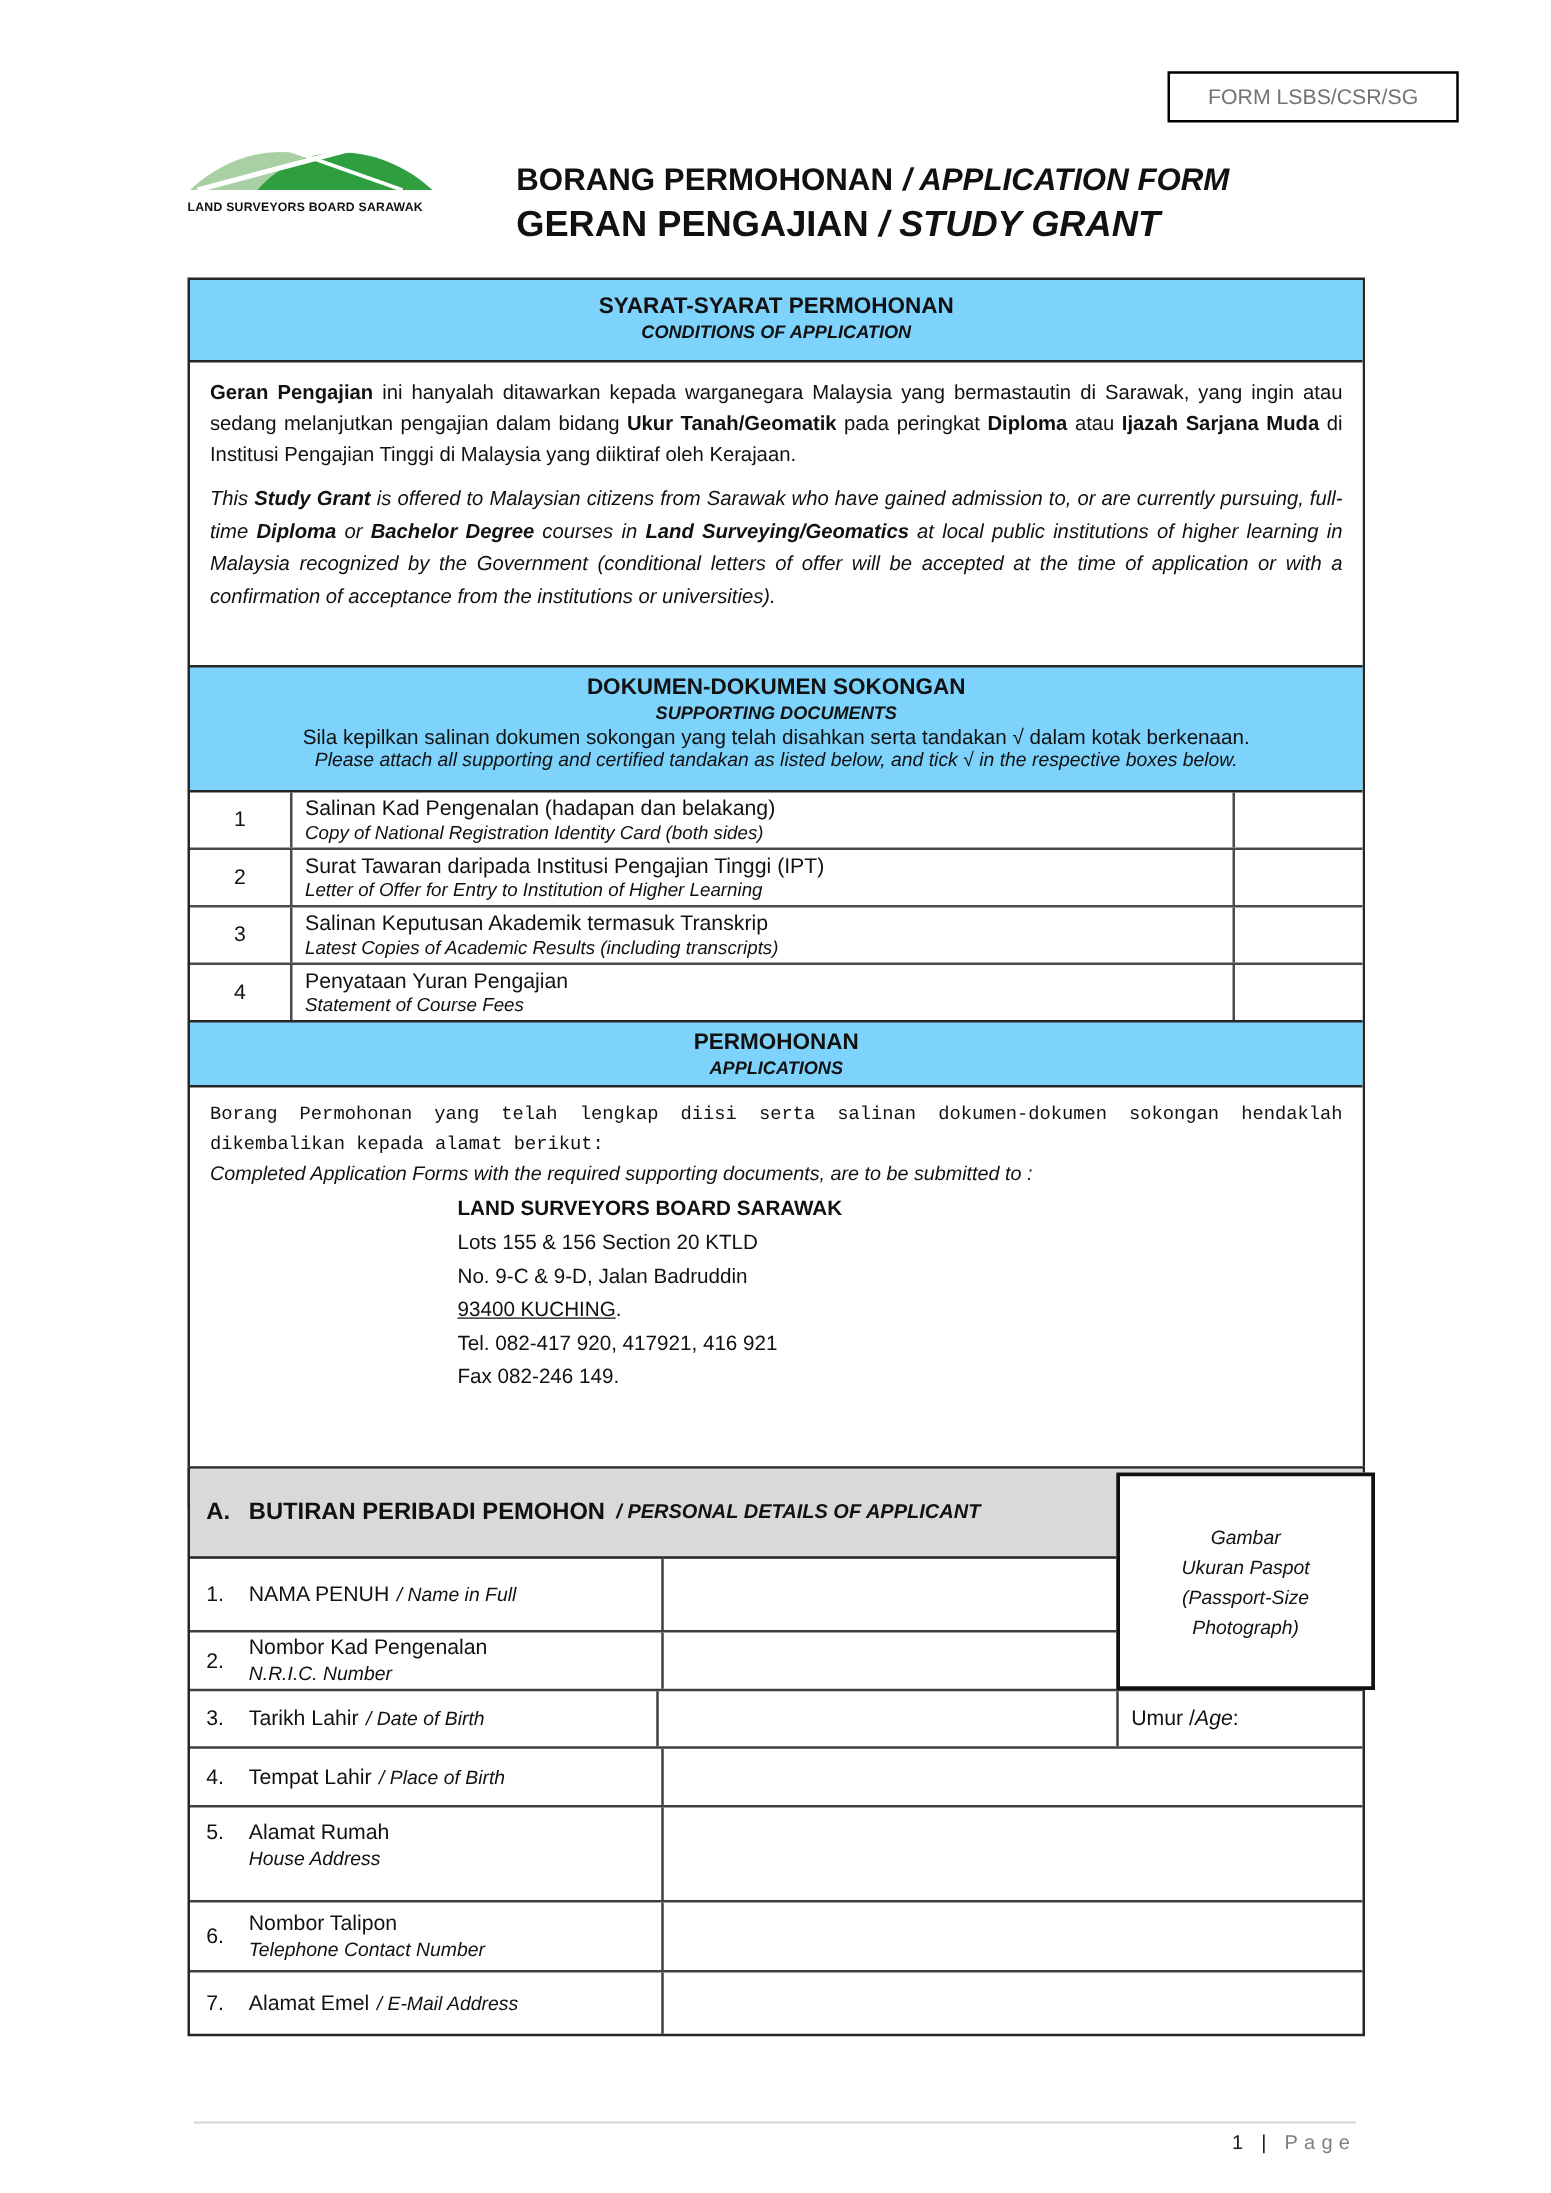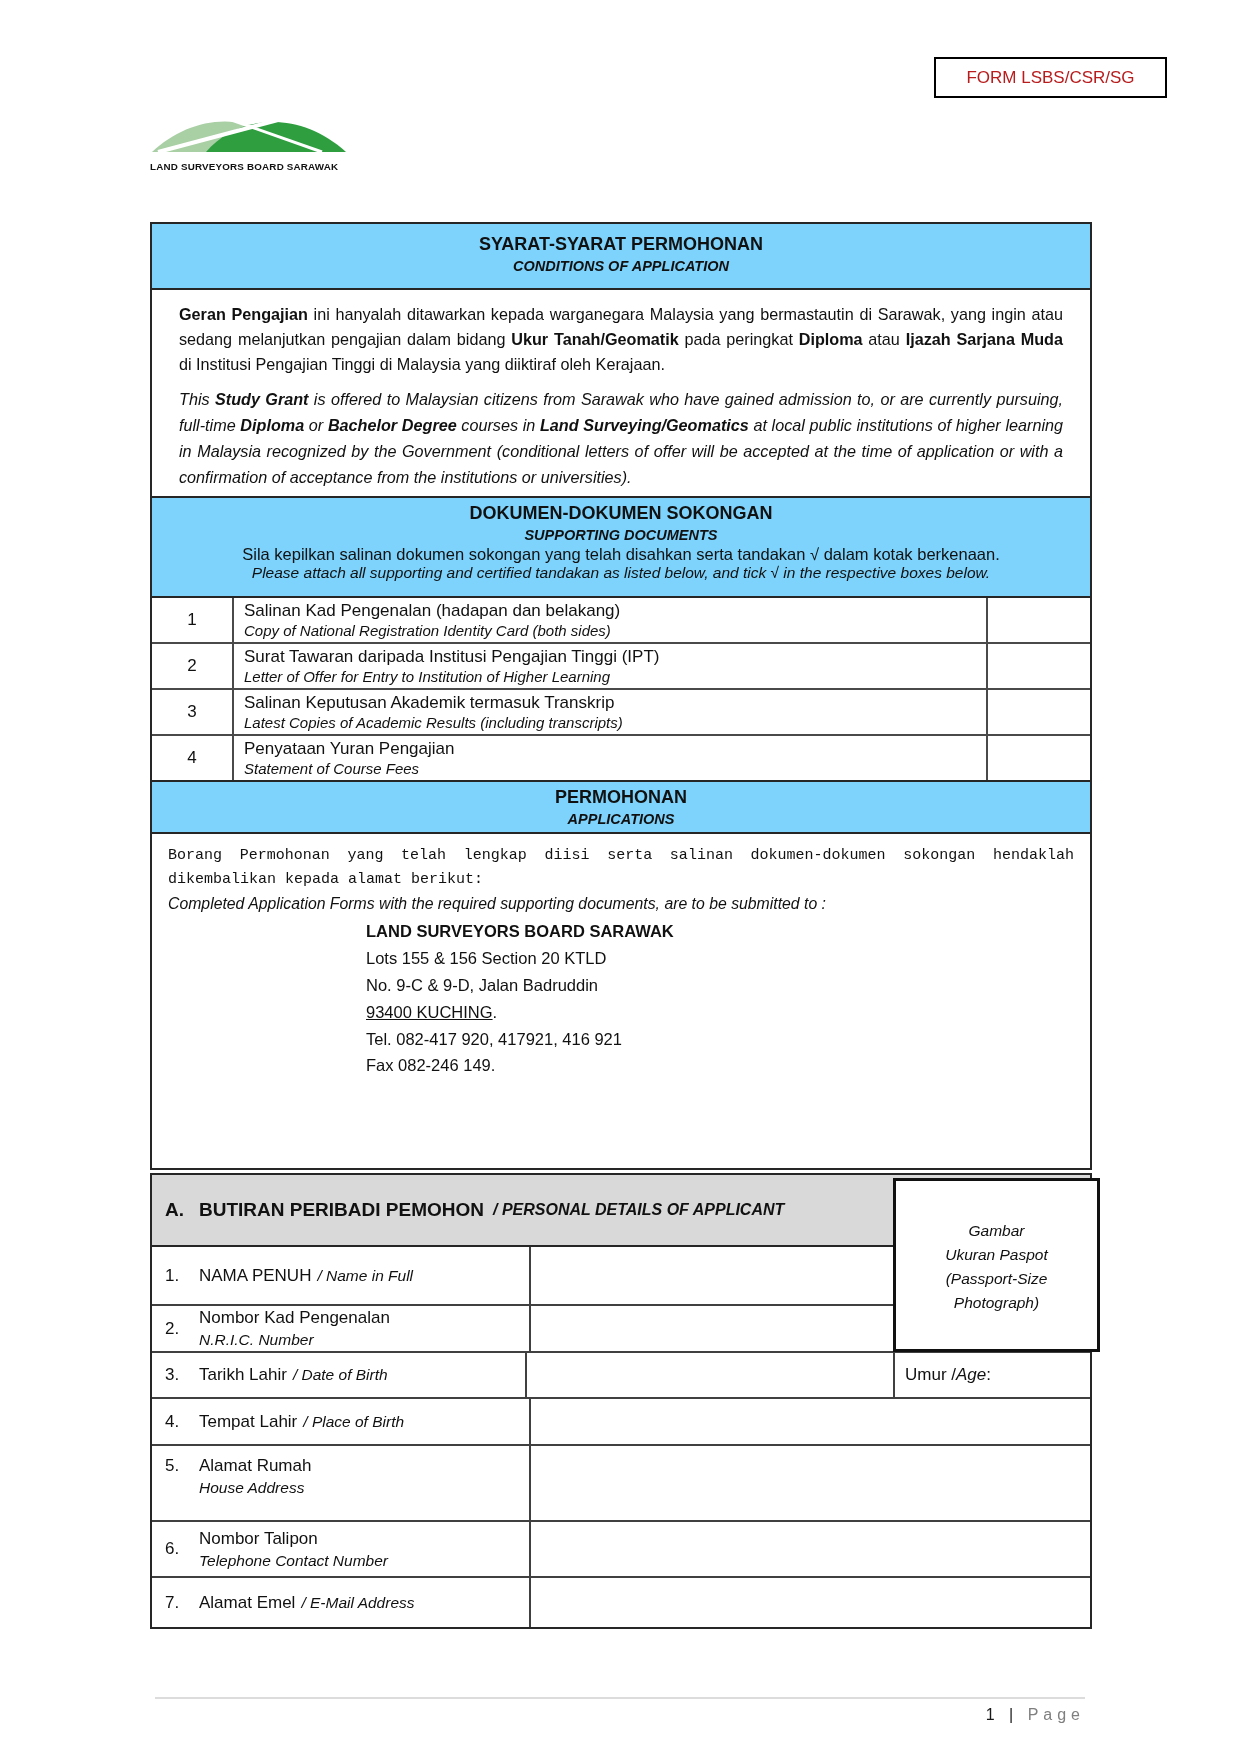--- a/index.html
+++ b/index.html
@@ -2,41 +2,41 @@
 <html><head>
 <meta charset="utf-8">
 <style>
   * { box-sizing: border-box; margin: 0; padding: 0; }
   body { background: #ffffff; font-family: "Liberation Sans", sans-serif; color: #111; }
   .page { position: relative; width: 1241px; height: 1754px; background: #fff; overflow: hidden; }
 
   
   .form-code-box { position: absolute; left: 934px; top: 57px; width: 233px; height: 41px;
     border: 2px solid #000; display: flex; align-items: center; justify-content: center;
-    font-size: 17px; color: #b91c1c; }
+    font-size: 17px; color: #737373; }
 
   
   .logo { position: absolute; left: 150px; top: 108px; width: 200px; }
   .logo svg { display: block; width: 200px; height: 52px; }
   .logo-text { font-size: 9.8px; font-weight: bold; letter-spacing: 0.2px; margin-top: 1px; white-space: nowrap; }
 
   
   .titles { position: absolute; left: 413px; top: 130px; }
   .t1 { font-size: 25px; font-weight: bold; }
   .t2 { font-size: 29px; font-weight: bold; margin-top: 5px; }
   .ti { font-weight: bold; font-style: italic; margin-left: 8px; }
 
   
   .table1 { position: absolute; left: 150px; top: 222px; width: 942px; border: 2px solid #262626; background: #fff; }
   .band { background: #7dd3fc; text-align: center; }
   .band-syarat { height: 64px; padding-top: 10px; }
   .band-my { font-size: 18px; font-weight: bold; }
   .band-en { font-size: 14.5px; font-weight: bold; font-style: italic; margin-top: 3px; }
 
-  .cell-conditions { height: 208px; padding: 12px 27px; border-top: 2px solid #262626; overflow: hidden; background: #fff; }
+  .cell-conditions { height: 244px; padding: 12px 16px; border-top: 2px solid #262626; overflow: hidden; background: #fff; }
   .pmy { font-size: 16.2px; line-height: 1.55; text-align: justify; margin-bottom: 10px; }
   .pen { font-size: 16.2px; line-height: 1.6; text-align: justify; font-style: italic; }
 
   .band-dokumen { height: 100px; padding-top: 5px; border-top: 2px solid #262626; text-align: center; }
   .bd-line3 { font-size: 16.5px; margin-top: 2px; }
   .bd-line4 { font-size: 15.5px; font-style: italic; }
 
   .doc-row { display: flex; height: 46px; border-top: 2px solid #4a4a4a; background: #fff; }
   .doc-row.first { border-top: 2px solid #262626; }
   .doc-no { width: 80px; display: flex; align-items: center; justify-content: center; font-size: 17px; }
@@ -101,20 +101,24 @@
   <div class="logo">
     <svg viewBox="0 0 200 52">
       <path d="M2 44 C 28 20, 62 8, 96 16 C 118 21, 146 33, 166 44 Z" fill="#a9cfa4"></path>
       <path d="M56 44 C 88 6, 150 2, 196 44 Z" fill="#2e9e3f"></path>
       <path d="M8 44 L 128 12" stroke="#ffffff" stroke-width="4" fill="none"></path>
       <path d="M70 8 L 172 44" stroke="#ffffff" stroke-width="3" fill="none"></path>
     </svg>
     <div class="logo-text">LAND SURVEYORS BOARD SARAWAK</div>
   </div>
 
+  <div class="titles">
+    <div class="t1"><span>BORANG PERMOHONAN</span><span class="ti">/ APPLICATION FORM</span></div>
+    <div class="t2"><span>GERAN PENGAJIAN</span><span class="ti">/ STUDY GRANT</span></div>
+  </div>
 
   <div class="table1">
 
     <div class="band band-syarat">
       <div class="band-my">SYARAT-SYARAT PERMOHONAN</div>
       <div class="band-en">CONDITIONS OF APPLICATION</div>
     </div>
 
     <div class="cell-conditions">
       <p class="pmy"><b>Geran Pengajian</b><span> ini hanyalah ditawarkan kepada warganegara Malaysia yang bermastautin di Sarawak, yang ingin atau sedang melanjutkan pengajian dalam bidang </span><b>Ukur Tanah/Geomatik</b><span> pada peringkat </span><b>Diploma</b><span> atau </span><b>Ijazah Sarjana Muda</b><span> di Institusi Pengajian Tinggi di Malaysia yang diiktiraf oleh Kerajaan.</span></p>

